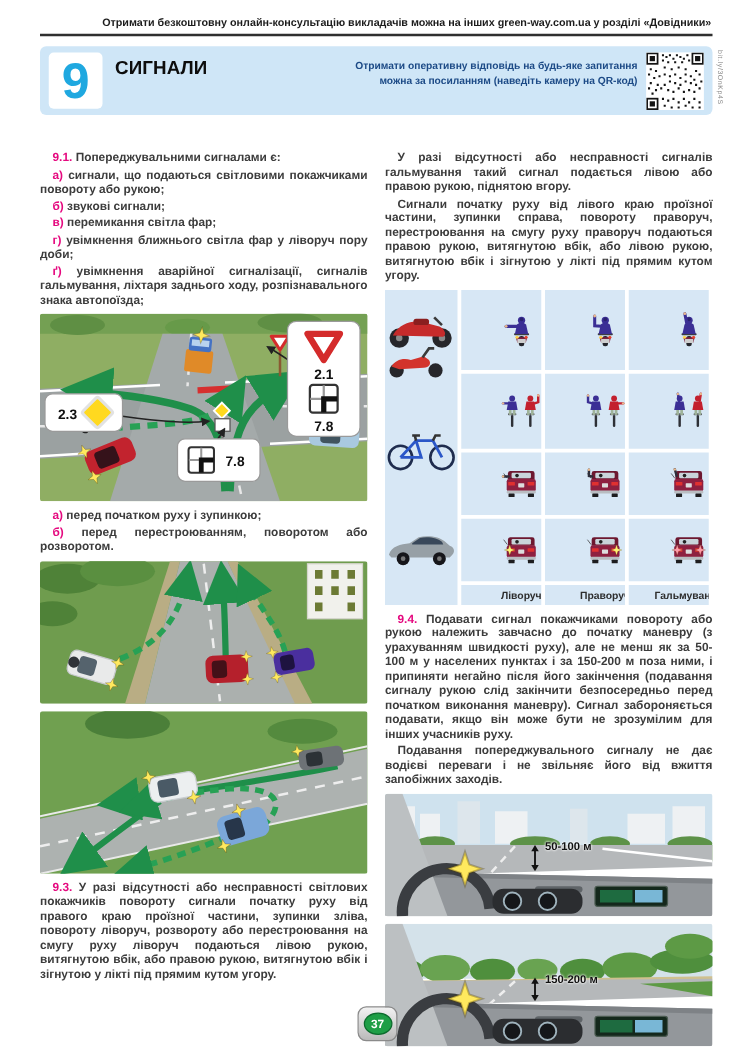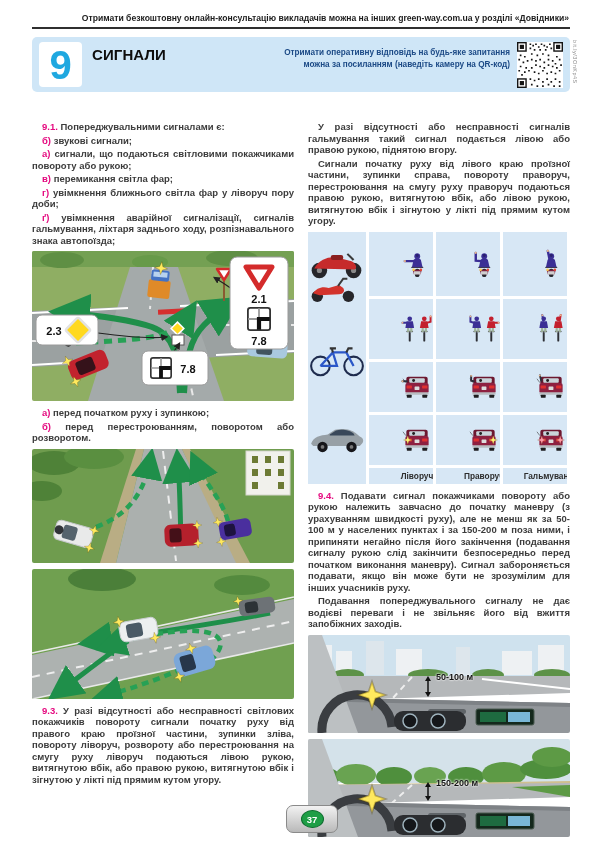--- a/index.html
+++ b/index.html
@@ -30,21 +30,21 @@
             gap:3px;background:#fff;width:259px;margin:5px 0 6px 0;}
   .cell{background:#d7e7f5;display:flex;align-items:center;justify-content:center;overflow:hidden;padding-left:32px;}
   .vcol{grid-row:1/6;grid-column:1;flex-direction:column;justify-content:space-around;padding:4px 0;}
   .vcol svg{width:52px;}
   .cell svg{width:100%;height:100%;}
   .lab{font-size:8.3px;font-weight:bold;color:#2d2d2d;}
   
   .distlab{position:absolute;font-size:9px;font-weight:bold;color:#111;
            text-shadow:0 0 2px #fff,0 0 2px #fff;white-space:nowrap;}
   
-  .badge{position:absolute;left:286px;top:805px;width:52px;height:28px;border-radius:7px;
+  .badge{position:absolute;left:286px;top:805px;width:32px;height:28px;border-radius:7px;
          background:linear-gradient(#f2f2f2,#b9b9b9);border:1.5px solid #8a8a8a;
          display:flex;align-items:center;justify-content:center;box-sizing:border-box;}
   .badge .lens{width:21px;height:16px;background:#1e9e46;border:1px solid #0c6b2d;border-radius:50%;
          display:flex;align-items:center;justify-content:center;}
   .badge .lens span{font-size:9.5px;font-weight:bold;color:#fff;}
   .st{font-size:11px;font-weight:bold;fill:#111;text-anchor:middle;font-family:"Liberation Sans",sans-serif;}
 </style>
 </head>
 <body>
 
@@ -146,22 +146,22 @@
         <path d="M9 1h1.2v1.2H9z M11 2h1.2v1.2h-1.2z M13 1h1.2v1.2H13z M15 3h1.2v1.2H15z M17 1h1.2v1.2H17z M19 2h1.2v1.2H19z M21 3h1.2v1.2H21z M23 1h1.2v1.2H23z M9 4h1.2v1.2H9z M12 5h1.2v1.2H12z M16 5h1.2v1.2H16z M20 5h1.2v1.2H20z M24 4h1.2v1.2H24z M10 8h1.2v1.2H10z M14 9h1.2v1.2H14z M18 8h1.2v1.2H18z M22 9h1.2v1.2H22z M2 9h1.2v1.2H2z M5 10h1.2v1.2H5z M1 12h1.2v1.2H1z M4 14h1.2v1.2H4z M7 13h1.2v1.2H7z M2 17h1.2v1.2H2z M6 18h1.2v1.2H6z M1 20h1.2v1.2H1z M5 21h1.2v1.2H5z M8 20h1.2v1.2H8z M3 23h1.2v1.2H3z M10 12h1.2v1.2H10z M13 13h1.2v1.2H13z M16 12h1.2v1.2H16z M19 14h1.2v1.2H19z M22 12h1.2v1.2H22z M25 13h1.2v1.2H25z M28 10h1.2v1.2H28z M30 12h1.2v1.2H30z M27 15h1.2v1.2H27z M31 16h1.2v1.2H31z M28 18h1.2v1.2H28z M25 17h1.2v1.2H25z M22 16h1.2v1.2H22z M19 18h1.2v1.2H19z M16 17h1.2v1.2H16z M13 16h1.2v1.2H13z M10 18h1.2v1.2H10z M12 21h1.2v1.2H12z M15 22h1.2v1.2H15z M18 20h1.2v1.2H18z M21 22h1.2v1.2H21z M24 21h1.2v1.2H24z M27 22h1.2v1.2H27z M30 20h1.2v1.2H30z M9 26h1.2v1.2H9z M12 27h1.2v1.2H12z M15 26h1.2v1.2H15z M18 28h1.2v1.2H18z M21 26h1.2v1.2H21z M24 28h1.2v1.2H24z M27 26h1.2v1.2H27z M30 28h1.2v1.2H30z M10 30h1.2v1.2H10z M14 31h1.2v1.2H14z M18 31h1.2v1.2H18z M22 30h1.2v1.2H22z M26 31h1.2v1.2H26z M30 31h1.2v1.2H30z"></path>
       </g>
     </svg>
   </div>
   <div class="vlink">bit.ly/3OnKp4S</div>
 
   <div class="cols">
 
     <div class="col">
       <p class="body"><span class="pnum">9.1.</span> <span>Попереджувальними сигналами є:</span></p>
+      <p class="body"><span class="pnum">а)</span> <span>сигнали, що подаються світловими покажчиками повороту або рукою;</span></p>
       <p class="body"><span class="pnum">б)</span> <span>звукові сигнали;</span></p>
-      <p class="body"><span class="pnum">а)</span> <span>сигнали, що подаються світловими покажчиками повороту або рукою;</span></p>
       <p class="body"><span class="pnum">в)</span> <span>перемикання світла фар;</span></p>
       <p class="body"><span class="pnum">г)</span> <span>увімкнення ближнього світла фар у ліворуч пору доби;</span></p>
       <p class="body"><span class="pnum">ґ)</span> <span>увімкнення аварійної сигналізації, сигналів гальмування, ліхтаря заднього ходу, розпізнавального знака автопоїзда;</span></p>
 
       <div class="fig">
         <svg viewBox="0 0 262 150" width="262" height="150">
           <rect width="262" height="150" fill="#8fae63"></rect>
           <rect width="262" height="16" fill="#74a053"></rect>
           <ellipse cx="30" cy="9" rx="22" ry="8" fill="#5f8f44"></ellipse>
           <ellipse cx="200" cy="7" rx="26" ry="8" fill="#5f8f44"></ellipse>

